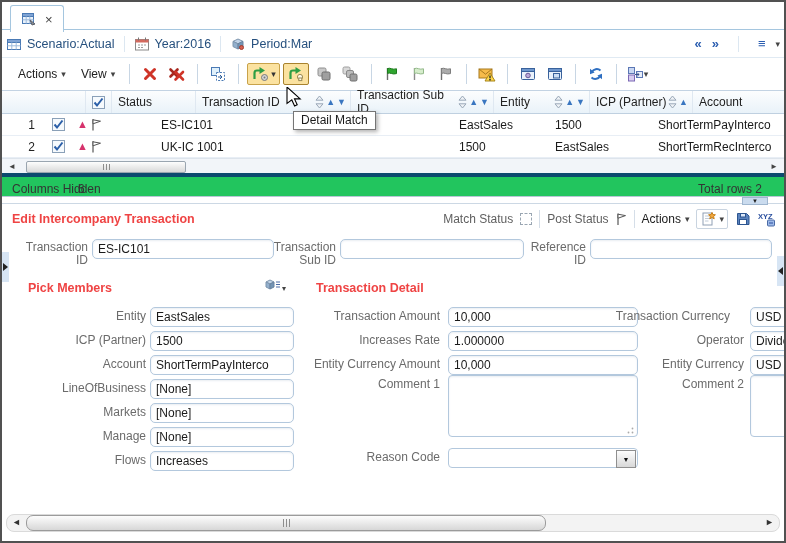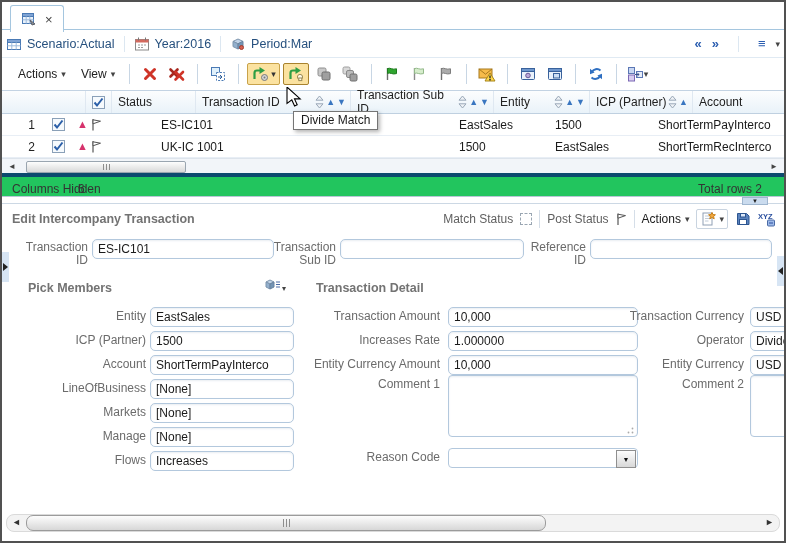--- a/index.html
+++ b/index.html
@@ -59,21 +59,21 @@
   .grip{display:flex;gap:2px;}
   .sarrow{position:absolute;font-size:8px;color:#444;top:3px;}
   
   .gfooter{position:absolute;left:2px;top:173px;width:782px;height:24px;background:#22c55e;
            border-top:4px solid #0c4a6e;border-bottom:1px solid #b9c6d6;box-sizing:border-box;color:#333;}
   .gfooter span{position:absolute;top:5px;}
   .splithandle{position:absolute;left:742px;top:197px;width:26px;height:8px;background:#cadbee;border:1px solid #9fb6cf;
                box-sizing:border-box;display:flex;align-items:center;justify-content:center;font-size:6px;color:#222;line-height:0;z-index:5;}
   .paneldivider{position:absolute;left:2px;top:203px;width:782px;height:1px;background:#ccd8e4;}
   
-  .sectitle{position:absolute;font-weight:bold;font-size:12.5px;color:#737373;}
+  .sectitle{position:absolute;font-weight:bold;font-size:12.5px;color:#ef4444;}
   .editctrls{position:absolute;right:10px;top:207px;height:24px;display:flex;align-items:center;gap:7px;}
   .graylab{color:#5f5f5f;}
   .esep{width:1px;height:18px;background:#d5dee8;}
   .dashbox{width:10px;height:10px;border:1px dashed #9aa6b2;display:inline-block;}
   .newgroup{display:flex;align-items:center;gap:3px;border:1px solid #c9d4e0;border-radius:2px;padding:1px 3px;background:#fff;}
   .caret{font-size:9px;color:#444;}
   .flabel{position:absolute;color:#6b6b6b;text-align:right;line-height:13px;}
   .finput{position:absolute;height:18px;border:1px solid #b3c8dd;border-radius:5px;padding:0 5px;
           font-family:"Liberation Sans",sans-serif;font-size:12px;color:#1a1a1a;background:#fff;
           box-shadow:inset 0 1px 2px rgba(100,130,160,.14);box-sizing:content-box;}
@@ -565,21 +565,21 @@
 </div>
 
 <div class="flabel" style="left:298px;top:451px;width:142px;">Reason Code</div>
 <div class="combo" style="left:448px;top:448px;width:190px;">
   <span class="abs" style="left:5px;top:3px;"></span>
   <span class="combobtn">
       <span>▼</span>
     </span>
 </div>
 
-<div class="flabel" style="left:602px;top:310px;width:142px;">Transaction Currency</div>
+<div class="flabel" style="left:602px;top:310px;width:142px;text-align:center;">Transaction Currency</div>
 <input class="finput" style="left: 750px; top: 307px; width: 70px;" value="USD">
 <div class="flabel" style="left:602px;top:334px;width:142px;">Operator</div>
 <input class="finput" style="left: 750px; top: 331px; width: 70px;" value="Divide">
 <div class="flabel" style="left:602px;top:358px;width:142px;text-align:right;">Entity Currency</div>
 <input class="finput" style="left: 750px; top: 355px; width: 70px;" value="USD">
 <div class="flabel" style="left:602px;top:378px;width:142px;">Comment 2</div>
 <div class="ftext" style="left:750px;top:375px;width:70px;height:60px;"></div>
 
 <div class="bscroll">
   <div class="btrack"></div>
@@ -587,20 +587,20 @@
   <div class="bthumb">
       <span class="grip">
         <i style="height:8px;"></i>
         <i style="height:8px;"></i>
         <i style="height:8px;"></i>
       </span>
     </div>
   <span class="barrow" style="right:10px;">►</span>
 </div>
 
-<div class="tooltip">Divide Match</div>
+<div class="tooltip">Detail Match</div>
 <div class="cursor">
   <svg width="16" height="21">
       <polygon points="1,0 1,16.5 5.8,12.9 8.6,18.9 11.2,17.7 8.5,11.9 14.2,11.9" fill="#fff" stroke="#000" stroke-width="1.1"></polygon>
     </svg>
 </div>
 
 <div class="frame"></div>
 
 </body></html>

